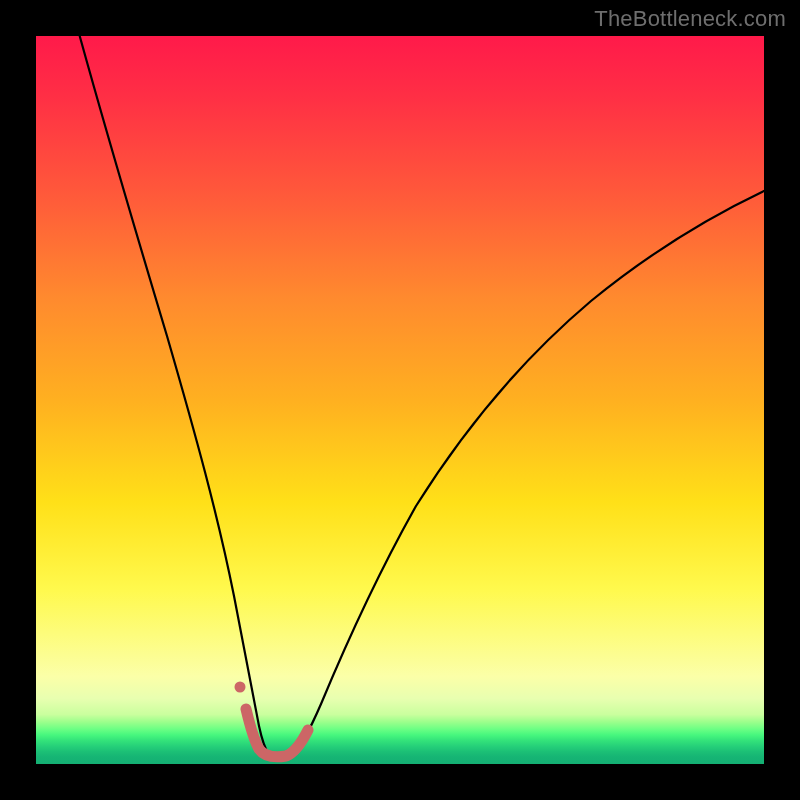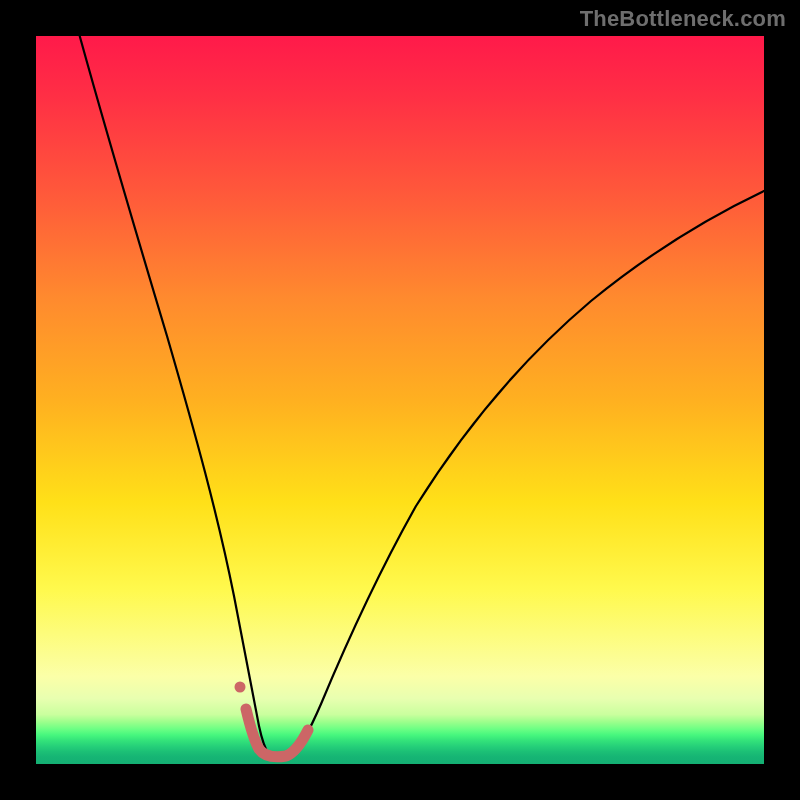--- a/index.html
+++ b/index.html
@@ -47,21 +47,21 @@
       #14af73 100%
     );
   }
   .watermark {
     position: absolute;
     top: 6px;
     right: 14px;
     color: #6e6e6e;
     font-size: 22px;
     letter-spacing: 0.2px;
-    font-weight: 700;
+    font-weight: 400;
   }
   svg.curve {
     position: absolute;
     left: 0; top: 0;
     width: 728px;
     height: 728px;
     overflow: visible;
   }
 </style>
 </head>

